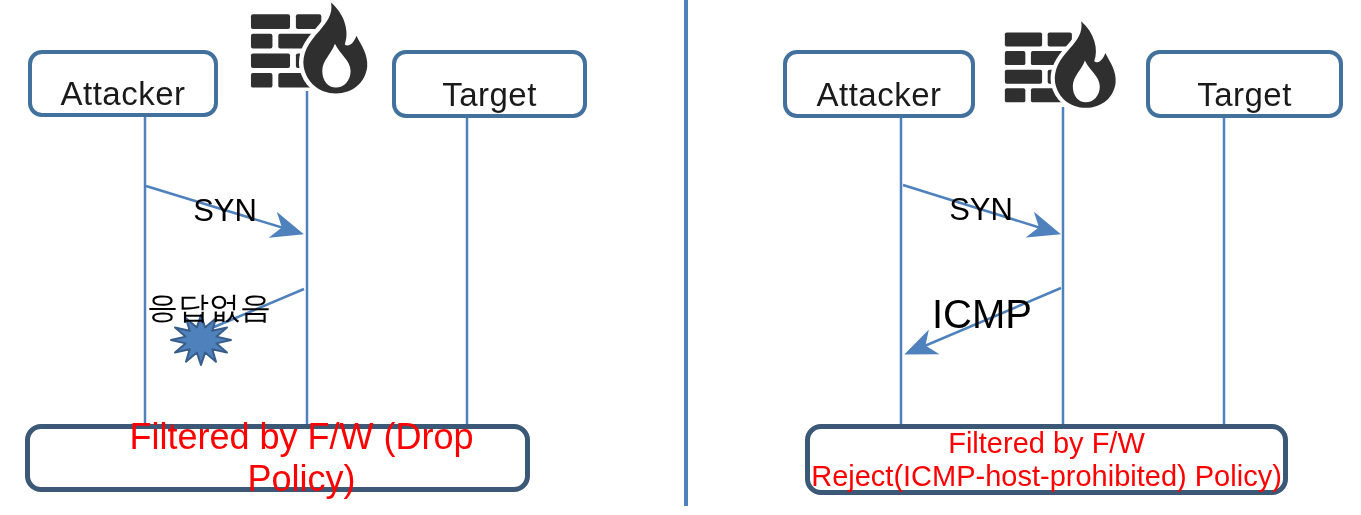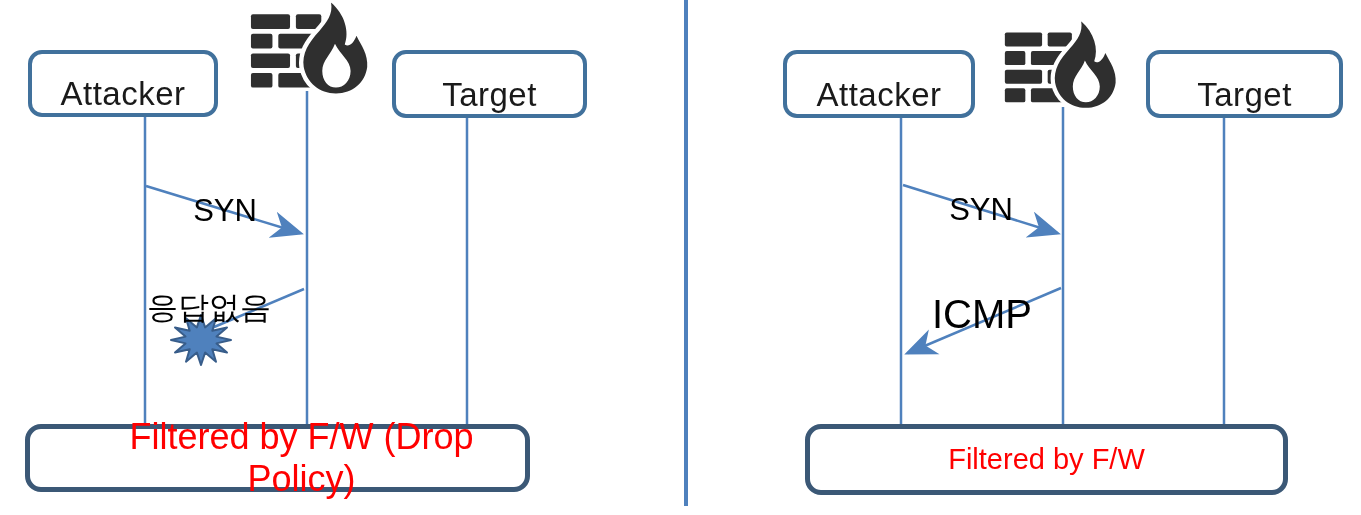--- a/index.html
+++ b/index.html
@@ -134,20 +134,21 @@
   </div>
 
   <div class="node" style="left:783px; top:50px; width:192px; height:68px;">
     <span>Attacker</span>
   </div>
   <div class="node" style="left:1146px; top:50px; width:197px; height:68px;">
     <span>Target</span>
   </div>
   <div class="result right" style="left:780px; top:424px; width:483px; height:71px;margin-left:25px;">
     <span>Filtered by F/W</span>
+    <span>Reject(ICMP-host-prohibited) Policy)</span>
   </div>
 
   <div class="lbl" style="left:225px; top:193px; font-size:31px;">SYN</div>
   <div class="lbl" style="left:209px; top:287px; font-size:31px;">응답없음</div>
   <div class="lbl" style="left:981px; top:192px; font-size:31px;">SYN</div>
   <div class="lbl" style="left:982px; top:292px; font-size:40px;">ICMP</div>
 
 </div>
 
 </body></html>

